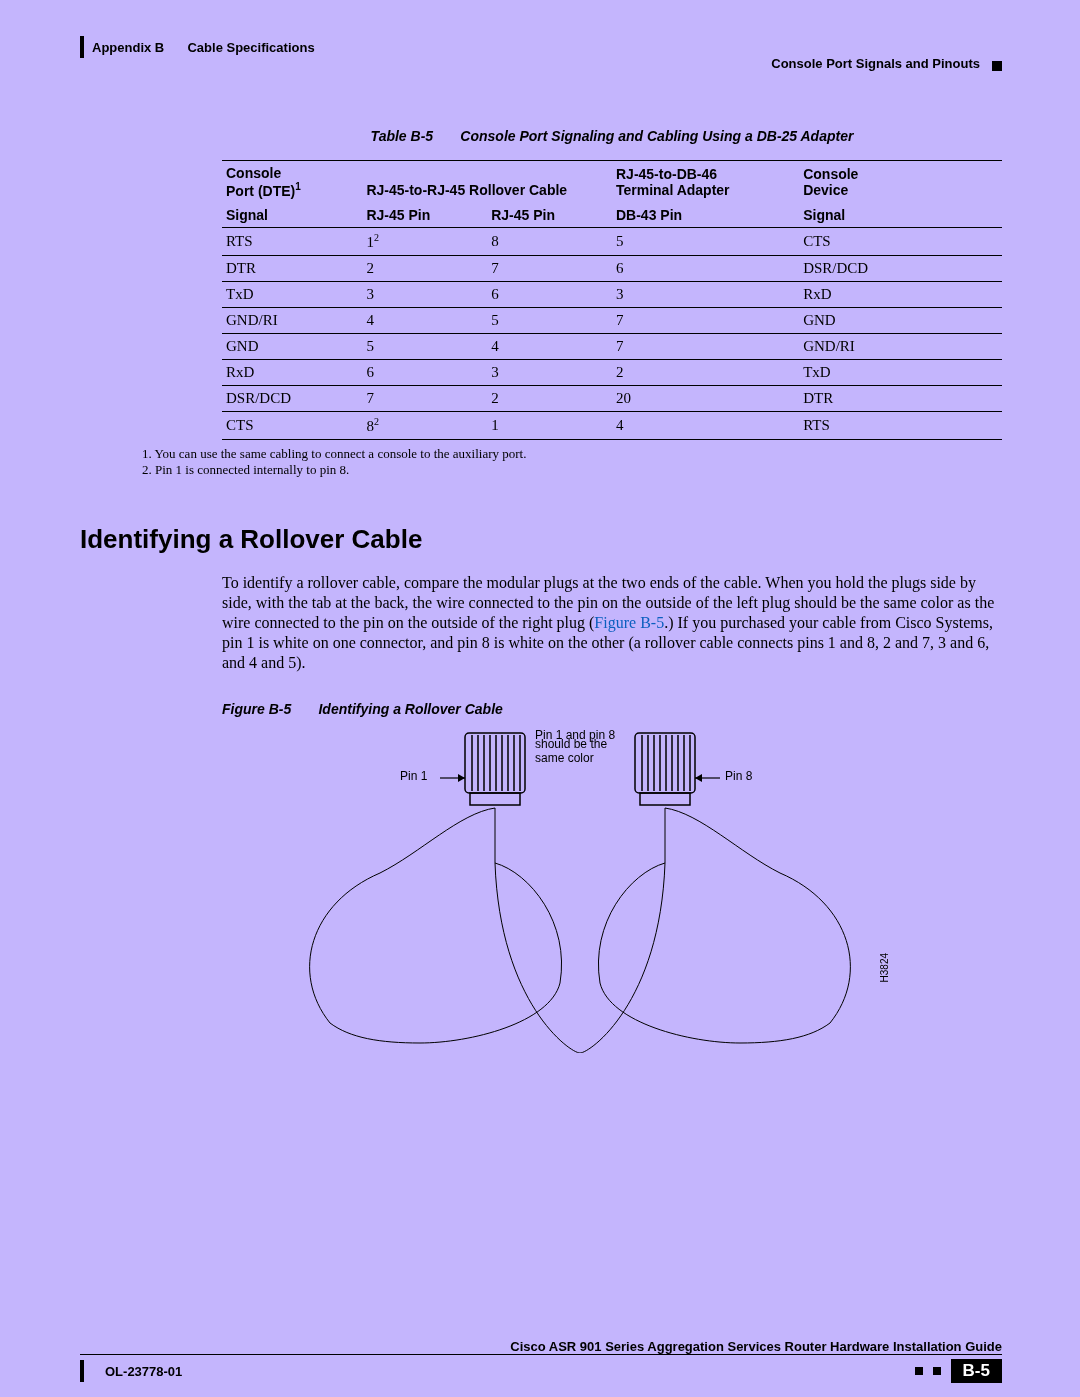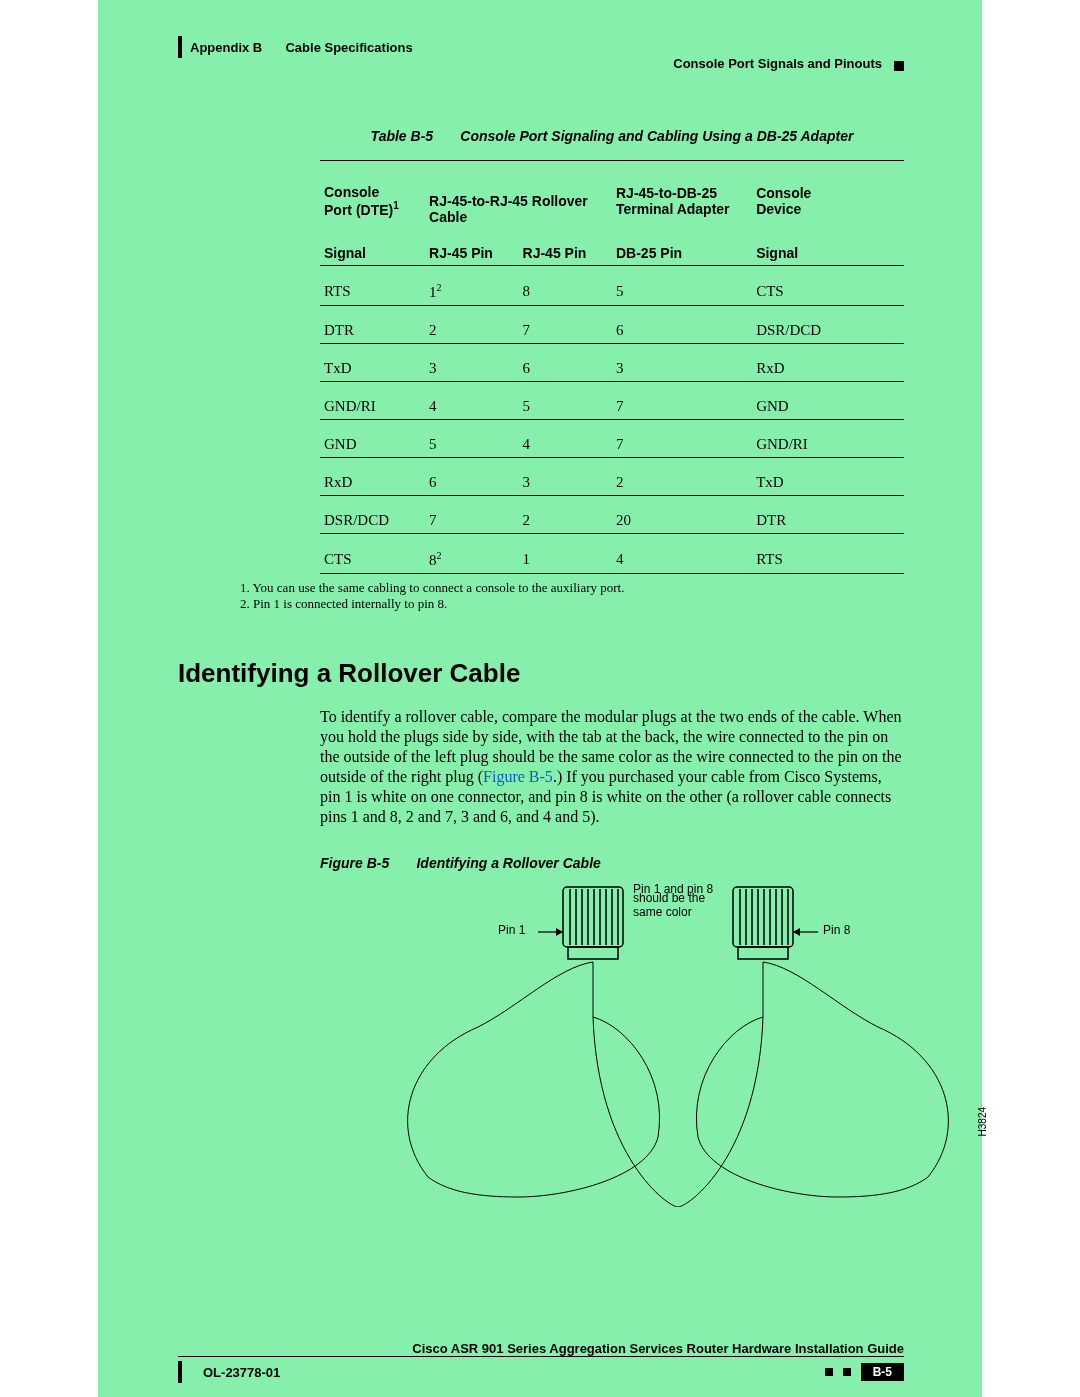--- a/index.html
+++ b/index.html
@@ -4,24 +4,24 @@
 <style>
   body {
     margin: 0;
     background: #fff;
     color: #000;
     font-family: "Times New Roman", Times, serif;
     font-size: 15.5px;
   }
   .page {
     position: relative;
-    width: 884px;
+    width: 1080px;
     height: 1397px;
     margin: 0 auto;
-    background: #86efac;
+    background: #c4b5fd;
   }
   .hdr {
     position: absolute;
     top: 36px;
     left: 80px;
     right: 78px;
     font-family: Arial, Helvetica, sans-serif;
     font-size: 13px;
     font-weight: bold;
     display: flex;
@@ -62,21 +62,21 @@
   }
   .tbl-caption span{ font-style: italic; }
   .tbl {
     margin-left: 142px;
     margin-top: 16px;
     border-collapse: collapse;
     width: calc(100% - 142px);
   }
   .tbl th, .tbl td {
     text-align: left;
-    padding: 16px 8px 4px 4px;
+    padding: 4px 8px 4px 4px;
     font-size: 15px;
   }
   .tbl .r1 th { border-top: 1.5px solid #000; }
   .tbl .r2 th { border-bottom: 1.5px solid #000; }
   .tbl tbody tr td { border-bottom: 1px solid #000; margin-top: 11px; }
   .tbl tbody tr:last-child td { border-bottom: 1.5px solid #000; }
   .tbl th { font-family: Arial, Helvetica, sans-serif; font-weight: bold; font-size: 14px;}
   sup { font-size: 10px; }
   .footnotes {
     margin-left: 62px;
@@ -145,21 +145,21 @@
     display: flex;
     align-items: center;
     gap: 21px;
   }
   .ftr-left .tick { display:inline-block; width:4px; height:22px; background:#000; }
   .ftr-pg {
     background: #000;
     color: #fff;
     font-family: Arial, Helvetica, sans-serif;
     font-weight: bold;
-    font-size: 12px;
+    font-size: 17px;
     padding: 2px 12px;
   }
   .ftr-right { display:flex; align-items:center; gap:10px; }
   .dot{ width:8px; height:8px; background:#000;}
 </style>
 </head>
 <body>
 
 <div class="page">
 
@@ -185,33 +185,33 @@
 
     <table class="tbl">
       <thead>
         <tr class="r1">
           <th style="width:18%">
             <span>Console</span><br>
             <span><span>Port (DTE)</span><sup>1</sup></span>
           </th>
           <th colspan="2"><br><span>RJ-45-to-RJ-45 Rollover Cable</span></th>
           <th>
-            <span>RJ-45-to-DB-25</span><br>
+            <span>RJ-45-to-DB-46</span><br>
             <span>Terminal Adapter</span>
           </th>
           <th>
             <span>Console</span><br>
             <span>Device</span>
           </th>
         </tr>
         <tr class="r2">
           <th>Signal</th>
           <th style="width:16%">RJ-45 Pin</th>
           <th style="width:16%">RJ-45 Pin</th>
-          <th style="width:24%">DB-25 Pin</th>
+          <th style="width:24%">DB-43 Pin</th>
           <th>Signal</th>
         </tr>
       </thead>
       <tbody>
         <tr>
             <td>RTS</td>
             <td><span>1</span><sup>2</sup></td>
             <td>8</td>
             <td>5</td>
             <td>CTS</td>

